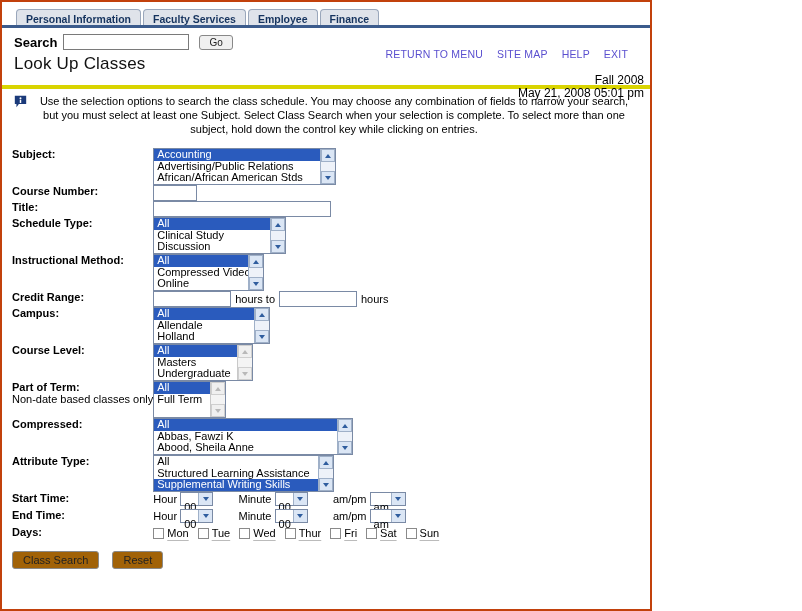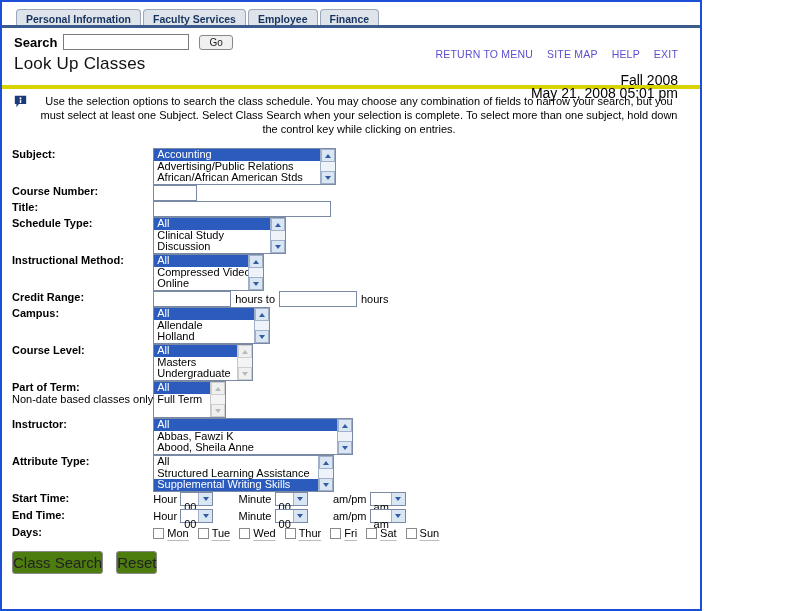--- a/index.html
+++ b/index.html
@@ -4,24 +4,24 @@
 <title>Look Up Classes</title>
 <style>
   html, body {
     margin: 0;
     padding: 0;
     background: #ffffff;
     font-family: "Liberation Sans", sans-serif;
   }
   #page {
     position: relative;
-    width: 702px;
+    width: 652px;
     height: 611px;
     box-sizing: border-box;
-    border: 2px solid #1d4ed8;
+    border: 2px solid #c2410c;
     background: #ffffff;
     overflow: hidden;
     font-size: 11px;
     color: #000;
   }
 
   
   .tabbar {
     position: relative;
     height: 24px;
@@ -99,24 +99,24 @@
     white-space: nowrap;
   }
   .toplinks a {
     color: #5a4fcf;
     text-decoration: none;
     margin-left: 14px;
     cursor: pointer;
   }
   .term {
     position: absolute;
-    right: 22px;
+    right: 6px;
     top: 72px;
     text-align: right;
-    font-size: 14px;
+    font-size: 12px;
     line-height: 13px;
     color: #000;
   }
 
   
   .pagetitle {
     padding: 6px 0 0 12px;
     font-size: 17px;
     font-weight: normal;
     color: #111;
@@ -309,24 +309,24 @@
     vertical-align: middle;
     margin-left: 3px;
     text-decoration: underline;
     text-decoration-color: #bbb;
     text-underline-offset: 3px;
   }
 
   
   .btnrow { padding: 12px 0 0 10px; }
   .btn {
-    font-size: 15px;
+    font-size: 11px;
     font-family: "Liberation Sans", sans-serif;
-    padding: 2px 0;
-    background: #4d7c0f;
+    padding: 2px 10px;
+    background: #a16207;
     border: 1px solid #8a8a8a;
     border-radius: 3px;
     margin-right: 10px;
     cursor: pointer;
     color: #222;
   }
 </style>
 </head>
 <body>
 
@@ -512,21 +512,21 @@
                   </div>
             <div class="arr down">
                     <i></i>
                   </div>
           </div>
         </div>
       </td>
     </tr>
 
     <tr>
-      <td class="lblcell">Instructor:</td>
+      <td class="lblcell">Compressed:</td>
       <td class="ctlcell">
         <div class="listbox" style="width:200px;height:37px;">
           <div class="opts">
             <div class="opt sel">All</div>
             <div class="opt">Abbas, Fawzi K</div>
             <div class="opt">Abood, Sheila Anne</div>
           </div>
           <div class="sb">
             <div class="arr up">
                     <i></i>

